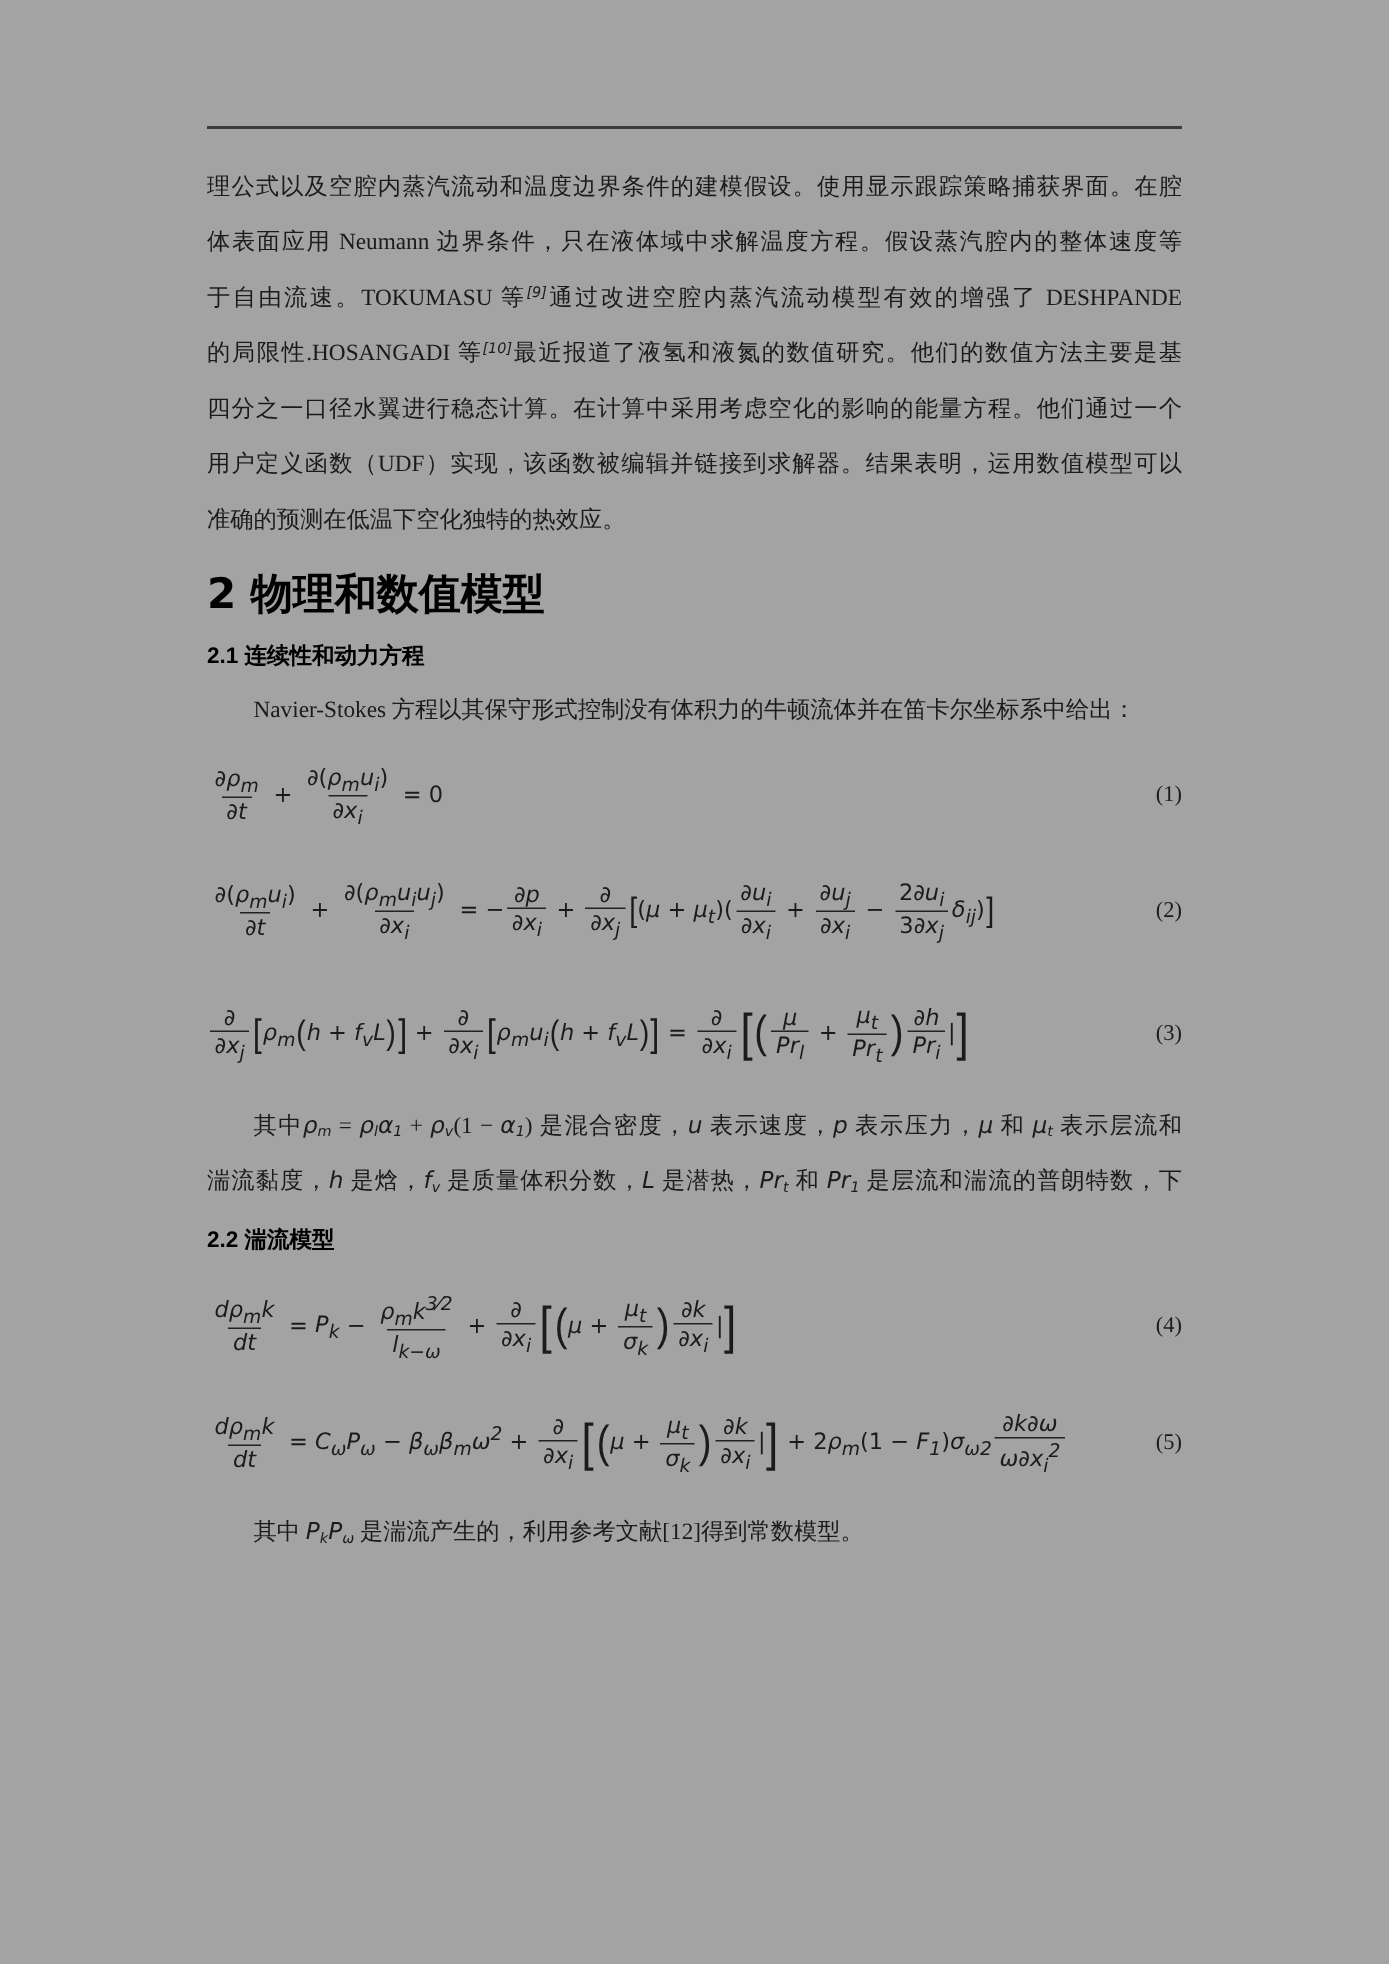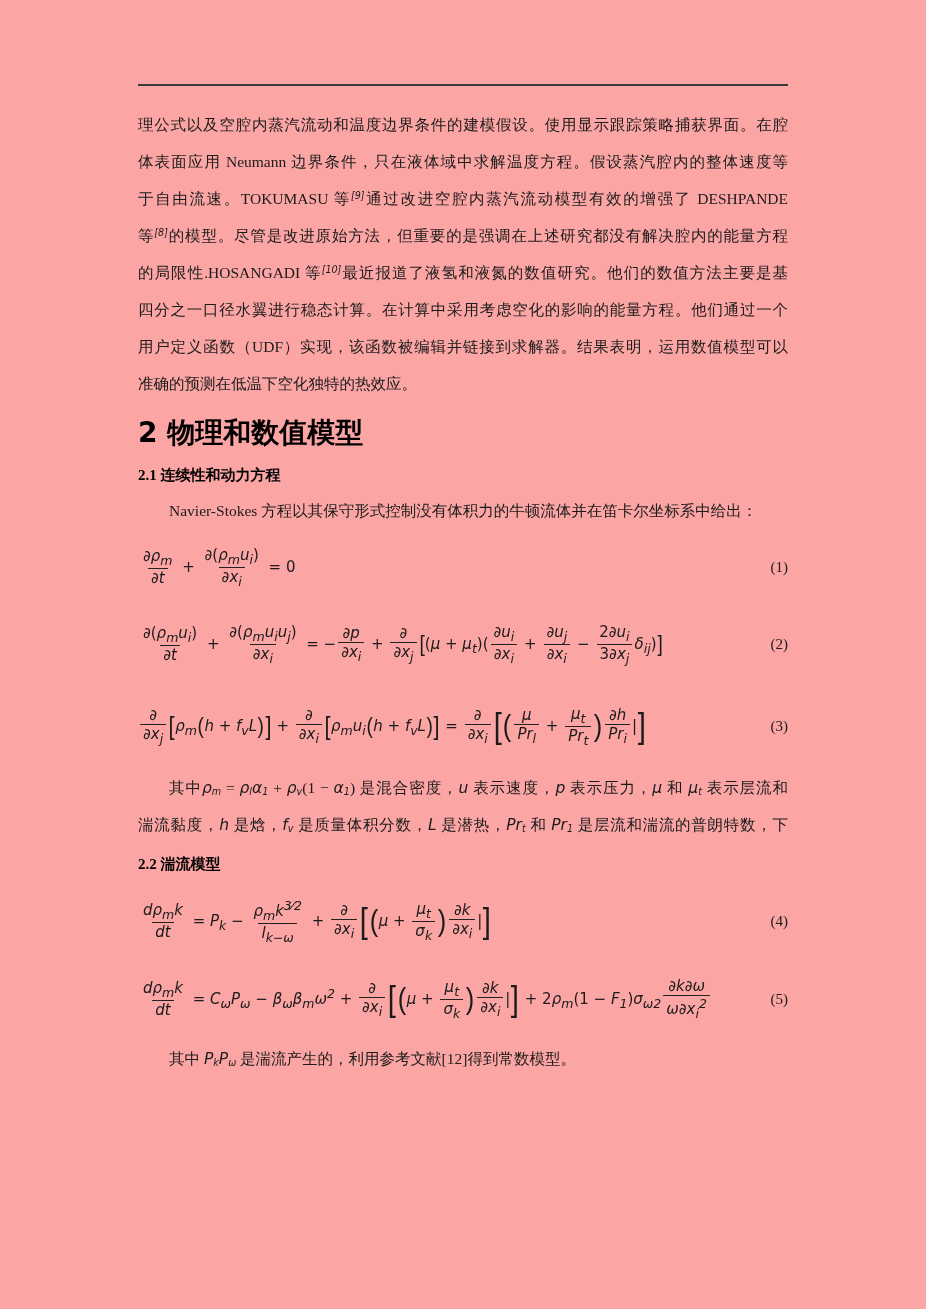--- a/index.html
+++ b/index.html
@@ -1,19 +1,19 @@
 <!DOCTYPE html>
 <html><head>
 <meta charset="utf-8">
 <style>
   html,body{margin:0;padding:0;background:#ffffff;}
   .page{
     position:relative;
     width:926px;height:1309px;
-    background:#fca5a5;
+    background:#a3a3a3;
     color:#1b1b1b;
     font-family:"Liberation Serif","DejaVu Serif",serif;
     overflow:hidden;
   }
   .top-rule{
     position:absolute;left:138px;top:84px;
     width:650px;height:2px;background:#3b3b3b;
   }
   .content{
     position:absolute;left:138px;top:106px;width:650px;
@@ -29,21 +29,21 @@
   .tline sup,.rich sup{font-size:62%;vertical-align:0.5em;line-height:0;}
   .tline sub,.rich sub{font-size:62%;vertical-align:-0.25em;line-height:0;}
   .mi{font-style:italic;font-family:"DejaVu Sans","Liberation Sans",sans-serif;}
   .ms{font-style:italic;font-family:"DejaVu Sans","Liberation Sans",sans-serif;}
   .h1{
     font-family:"DejaVu Sans","Liberation Sans",sans-serif;
     font-size:28px;font-weight:700;color:#000;
     margin:10px 0 0 0;height:42px;line-height:42px;
   }
   .h2{
-    font-family:Liberation Serif, serif;
+    font-family:Liberation Sans, sans-serif;
     font-size:15px;font-weight:700;color:#000;
     margin:4px 0 0 0;height:34px;line-height:34px;
   }
   .equation{
     display:flex;align-items:center;
     margin:3px 0;
     font-family:"DejaVu Sans","Liberation Sans",sans-serif;
     font-size:15px;
   }
   .eq-body{flex:1;line-height:1.25;white-space:nowrap;}
@@ -73,21 +73,20 @@
 </head>
 <body>
 
 <div class="page">
   <div class="top-rule"></div>
   <div class="content">
     <div class="para">
         <div class="tline rich just"><span>理公式以及空腔内蒸汽流动和温度边界条件的建模假设。使用显示跟踪策略捕获界面。在腔</span></div>
         <div class="tline rich just"><span>体表面应用 Neumann 边界条件，只在液体域中求解温度方程。假设蒸汽腔内的整体速度等</span></div>
         <div class="tline rich just"><span>于自由流速。TOKUMASU 等</span><span><sup class="ms">[9]</sup></span><span>通过改进空腔内蒸汽流动模型有效的增强了 DESHPANDE</span></div>
-        <div class="tline rich just"><span>等</span><span><sup class="ms">[8]</sup></span><span>的模型。尽管是改进原始方法，但重要的是强调在上述研究都没有解决腔内的能量方程</span></div>
         <div class="tline rich just"><span>的局限性.HOSANGADI 等</span><span><sup class="ms">[10]</sup></span><span>最近报道了液氢和液氮的数值研究。他们的数值方法主要是基</span></div>
       </div>
     <div class="para">
         <div class="tline rich just"><span>四分之一口径水翼进行稳态计算。在计算中采用考虑空化的影响的能量方程。他们通过一个</span></div>
         <div class="tline rich just"><span>用户定义函数（UDF）实现，该函数被编辑并链接到求解器。结果表明，运用数值模型可以</span></div>
         <div class="tline rich"><span>准确的预测在低温下空化独特的热效应。</span></div>
       </div>
     <div class="h1">2 物理和数值模型</div>
     <div class="h2">2.1 连续性和动力方程</div>
     <div class="para">

